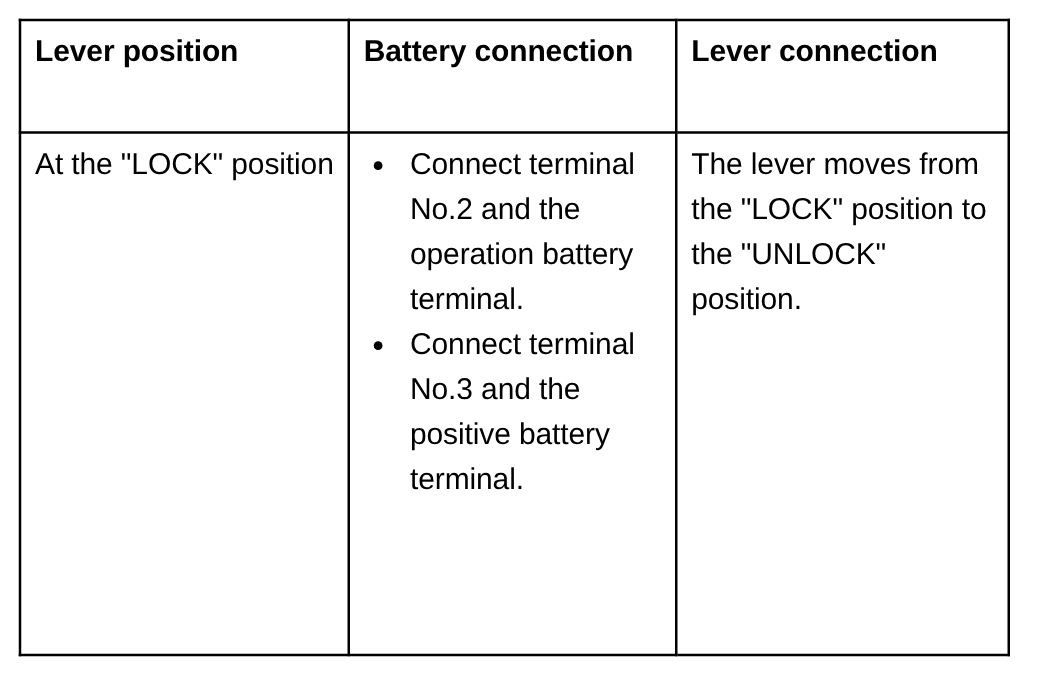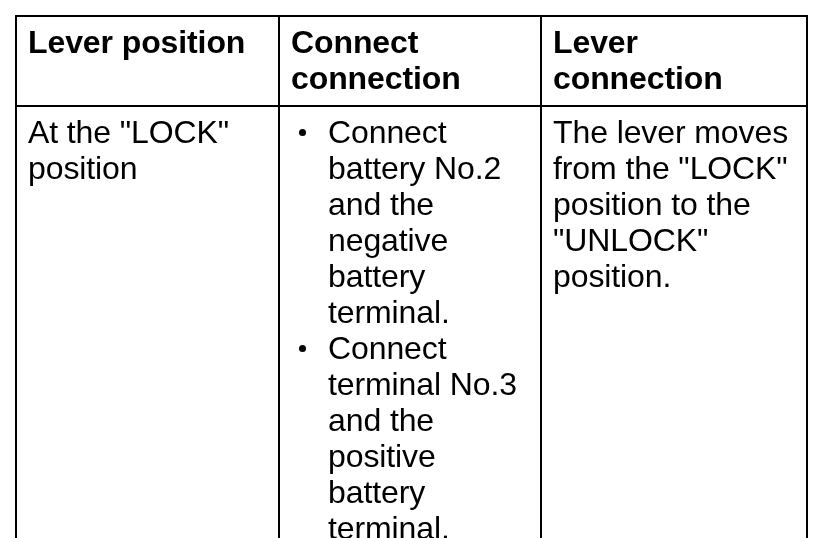--- a/index.html
+++ b/index.html
@@ -36,21 +36,21 @@
   .spec-table col.c1 { width: 263px; }
   .spec-table col.c2 { width: 262px; }
   .spec-table col.c3 { width: 266px; }
 
   .spec-table th,
   .spec-table td {
     border: 2px solid #000000;
     vertical-align: top;
     text-align: left;
     padding: 7px 10px 9px 11px;
-    font-size: 32px;
+    font-size: 24px;
     line-height: 36px;
     letter-spacing: -0.1px;
   }
 
   .spec-table th {
     font-weight: bold;
     height: 72px;
   }
 
   .spec-table td {
@@ -102,37 +102,37 @@
       <col class="c1">
       <col class="c2">
       <col class="c3">
     </colgroup>
     <thead>
       <tr>
         <th>
           <span class="cell-text">Lever position</span>
         </th>
         <th>
-          <span class="cell-text">Connect connection</span>
+          <span class="cell-text">Battery connection</span>
         </th>
         <th>
           <span class="cell-text">Lever connection</span>
         </th>
       </tr>
     </thead>
     <tbody>
       <tr class="body-row">
         <td>
           <span class="cell-text">At the "LOCK" position</span>
         </td>
         <td>
           <ul class="bullet-list">
             <li>
               <span class="bullet-dot"></span>
-              <span class="bullet-text">Connect battery No.2 and the negative battery terminal.</span>
+              <span class="bullet-text">Connect terminal No.2 and the operation battery terminal.</span>
             </li>
             <li>
               <span class="bullet-dot"></span>
               <span class="bullet-text">Connect terminal No.3 and the positive battery terminal.</span>
             </li>
           </ul>
         </td>
         <td>
           <span class="cell-text">The lever moves from the "LOCK" position to the "UNLOCK" position.</span>
         </td>

